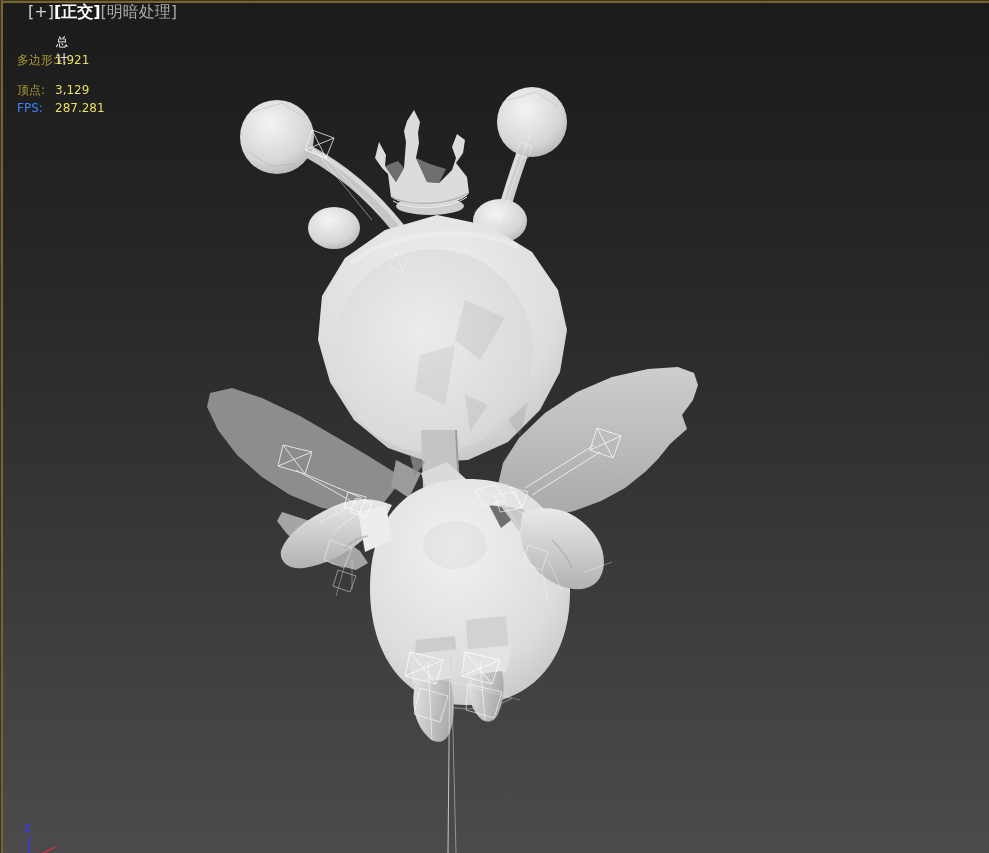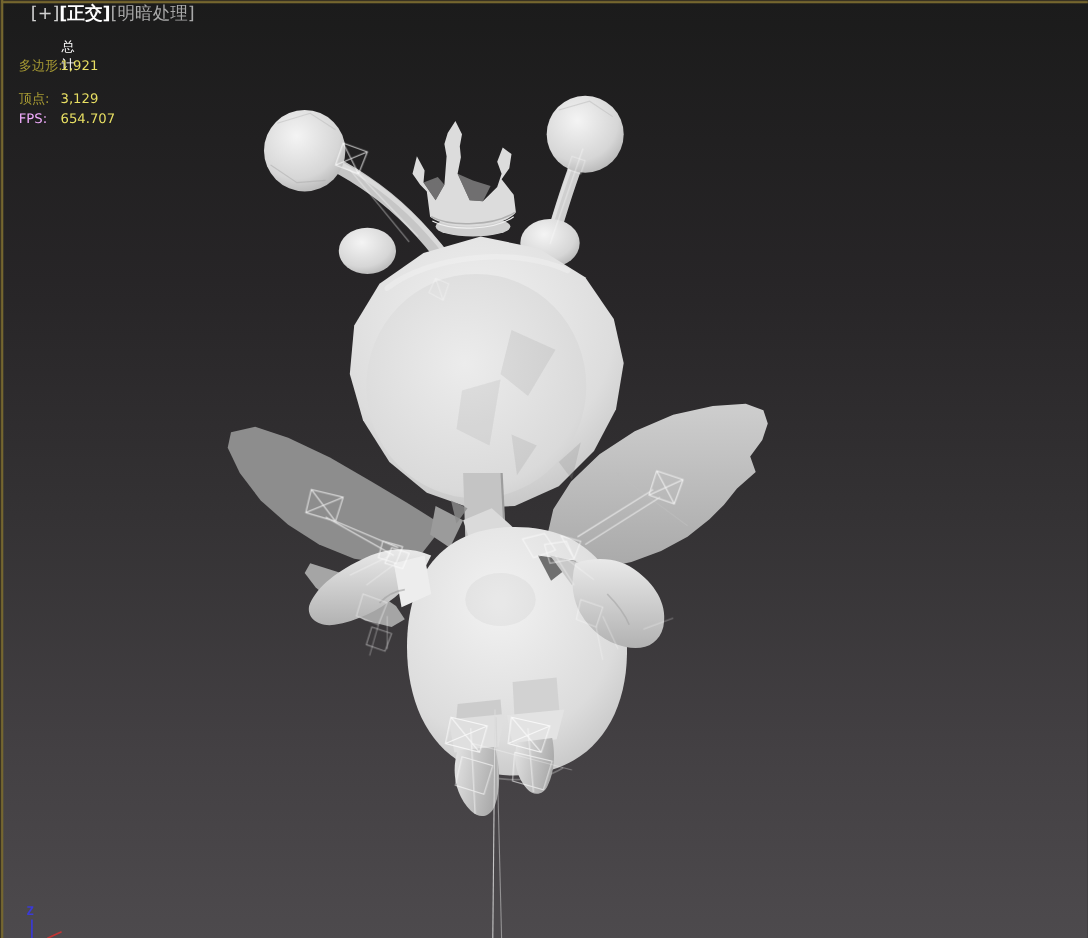--- a/index.html
+++ b/index.html
@@ -12,21 +12,21 @@
   .vp-label{position:absolute;left:8px;top:5px;font-size:16px;line-height:14px;
             color:#cfcfcf;letter-spacing:0;white-space:nowrap;margin-left:20px;}
   .vp-label .seg{cursor:default;}
   .vp-label .seg.plus{color:#d2d2d2;}
   .vp-label .seg.view{color:#ffffff;font-weight:bold;}
   .vp-label .seg.shade{color:#a9a9a9;}
 
   .stats{position:absolute;left:0;top:0;font-size:12px;line-height:17px;}
   .stats .hdr{position:absolute;left:56px;top:34px;color:#ffffff;}
   .stats .lbl{color:#a89b33;}
-  .stats .lblf{color:#f0abfc;margin-top:12px;}
+  .stats .lblf{color:#3b82f6;margin-top:12px;}
   .stats .vcol{position:absolute;left:55px;top:0;color:#e8df63;white-space:nowrap;}
   .srow{position:absolute;left:17px;white-space:nowrap;}
 </style>
 </head>
 <body>
 
 <div class="viewport">
 <svg width="989" height="853" viewBox="0 0 989 853">
   <defs>
     <linearGradient id="bgGrad" x1="0" y1="0" x2="0" y2="1">
@@ -242,16 +242,16 @@
   <div class="srow" style="top:52px;">
     <span class="lbl">多边形:</span>
     <span class="vcol" style="left:38px;">1,921</span>
   </div>
   <div class="srow" style="top:82px;">
     <span class="lbl">顶点:</span>
     <span class="vcol" style="left:38px;">3,129</span>
   </div>
   <div class="srow" style="top:100px;">
     <span class="lblf">FPS:</span>
-    <span class="vcol" style="left:38px;">654.707</span>
+    <span class="vcol" style="left:38px;">287.281</span>
   </div>
 </div>
 </div>
 
 </body></html>

